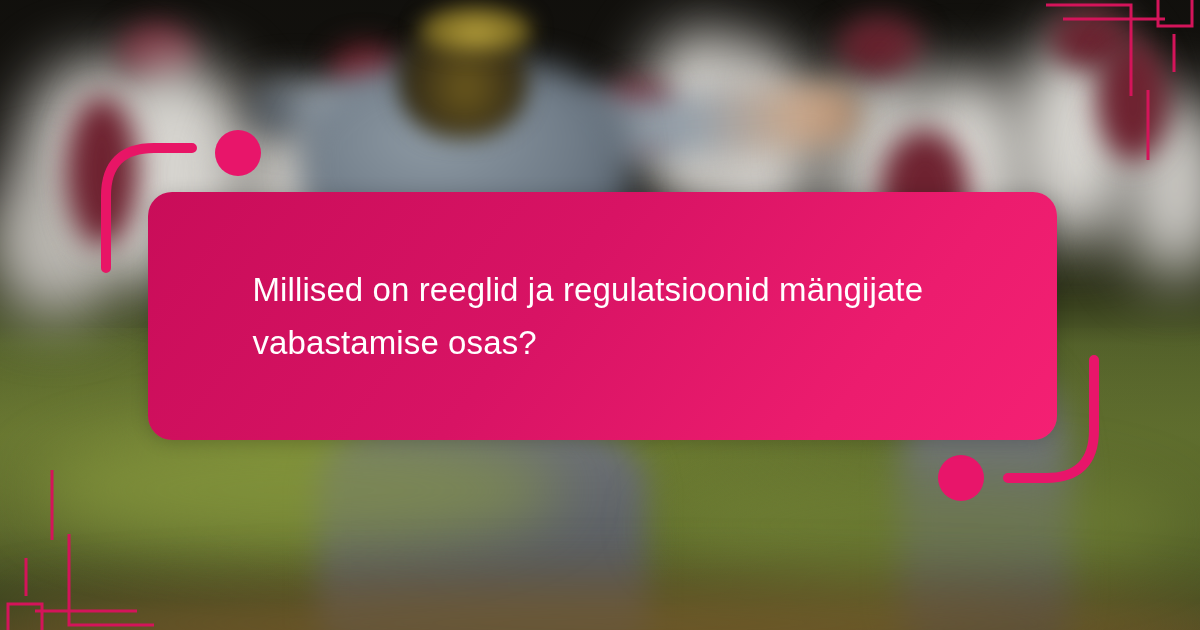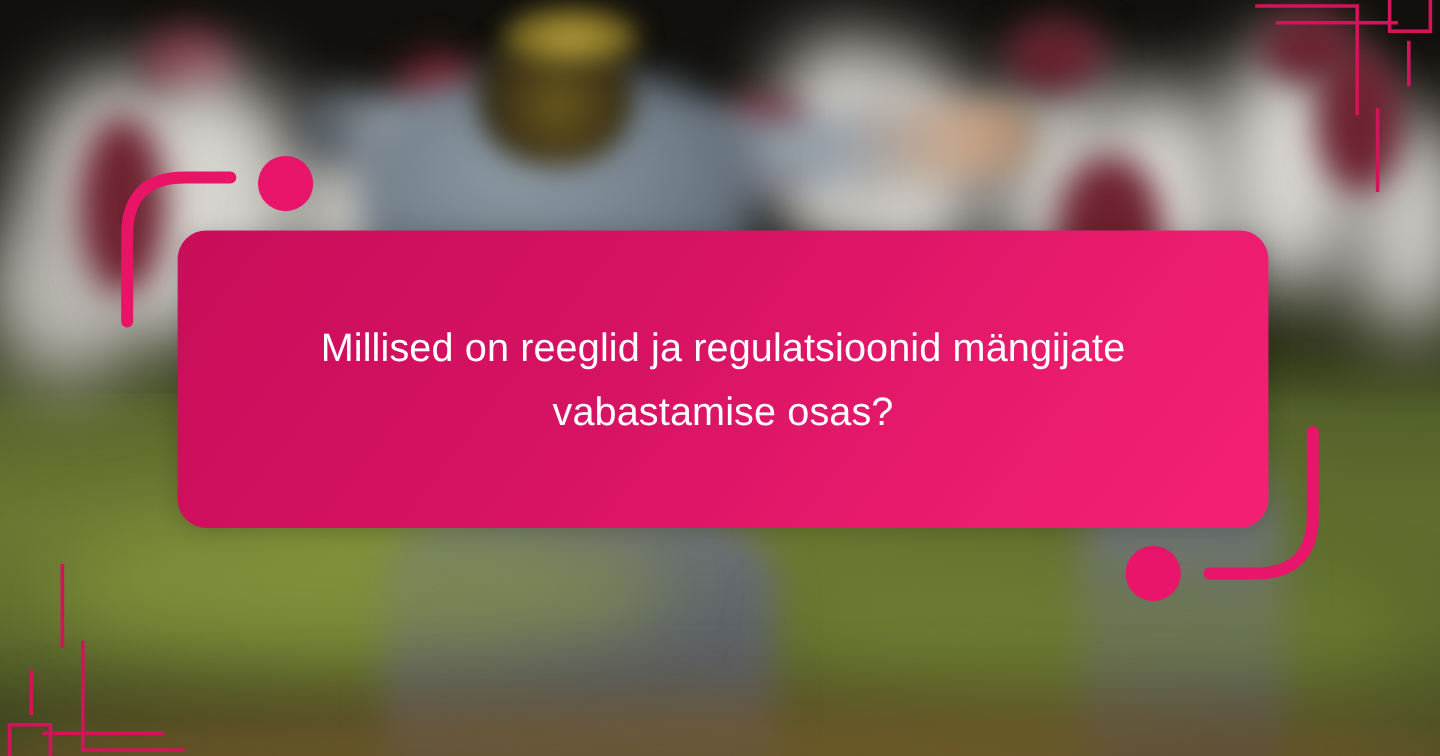--- a/index.html
+++ b/index.html
@@ -143,21 +143,20 @@
     display: flex;
     align-items: center;
     justify-content: center;
     box-shadow: 0 2px 18px rgba(0,0,0,.18);
   }
   .card-text {
     color: #ffffff;
     font-size: 33px;
     font-weight: 400;
     line-height: 1.62;
-    text-align: center;
     letter-spacing: .1px;
     max-width: 700px;
     padding: 0 28px;
   }
 </style>
 </head>
 <body>
 
 <div id="stage">
 

